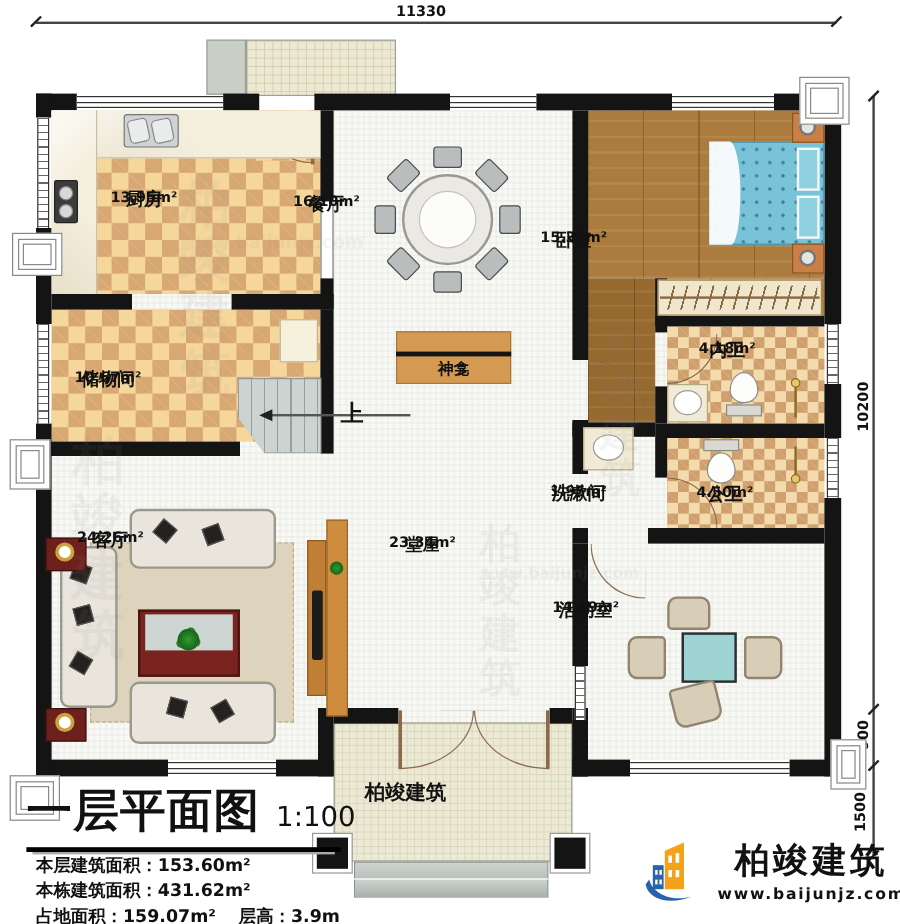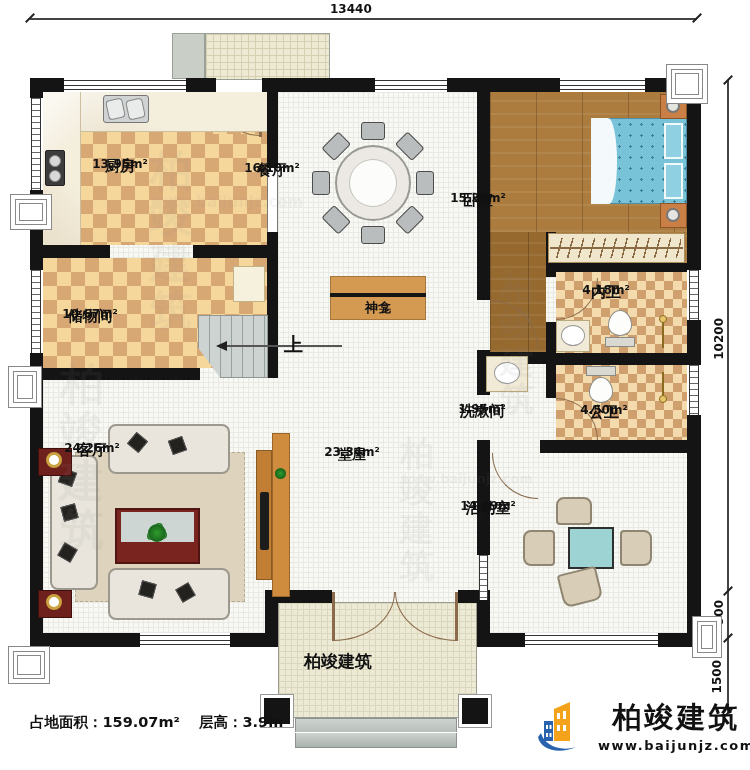--- a/index.html
+++ b/index.html
@@ -54,21 +54,21 @@
   .sink-oval{background:#ffffff;border:1.5px solid #999;border-radius:50%;}
 </style>
 </head>
 <body>
 
 <div id="plan">
 
   <div class="dim-line" style="left:30px;top:18px;width:667px;height:1.5px"></div>
   <div class="tick" style="left:24px;top:17px"></div>
   <div class="tick" style="left:691px;top:17px"></div>
-  <div class="dim-label" style="left:330px;top:2px">13440</div>
+  <div class="dim-label" style="left:330px;top:2px">11330</div>
 
   <div class="dim-line" style="left:727px;top:80px;width:1.5px;height:633px"></div>
   <div class="tick" style="left:722px;top:79px"></div>
   <div class="tick" style="left:722px;top:590px"></div>
   <div class="tick" style="left:722px;top:637px"></div>
   <div class="tick" style="left:722px;top:712px"></div>
   <div class="dim-label vert" style="left:712px;top:318px">10200</div>
   <div class="dim-label vert" style="left:712px;top:600px">900</div>
   <div class="dim-label vert" style="left:710px;top:660px">1500</div>
 
@@ -312,21 +312,31 @@
     <span class="ra">23.34m²</span>
   </div>
   <div class="lbl" style="left:488px;top:500px">
     <span class="rn">活动室</span>
     <span class="ra">14.49m²</span>
   </div>
   <div class="lbl" style="left:338px;top:652px">
     <span class="rn" style="font-size:17px">柏竣建筑</span>
   </div>
 
+  <div style="left:22px;top:650px;width:262px;border-bottom:4px solid #000;box-shadow:0 7px 0 -5px #aaa;padding-bottom:5px;white-space:nowrap">
+    <span style="position:static;font-size:38px;font-weight:bold;letter-spacing:1px">一层平面图</span>
+    <span style="position:static;font-size:23px;margin-left:8px">1:100</span>
+  </div>
   <div style="left:30px;top:712px;font-size:14.5px;font-weight:bold;line-height:1.45;white-space:nowrap">
+    <div style="position:static">
+      <span style="position:static">本层建筑面积：</span><span style="position:static">153.60m²</span>
+    </div>
+    <div style="position:static">
+      <span style="position:static">本栋建筑面积：</span><span style="position:static">431.62m²</span>
+    </div>
     <div style="position:static">
       <span style="position:static">占地面积：</span><span style="position:static">159.07m²</span>
       <span style="position:static;margin-left:14px">层高：</span><span style="position:static">3.9m</span>
     </div>
   </div>
 
   <div style="left:530px;top:690px;width:210px;height:70px;display:flex;align-items:center;position:absolute">
     <svg width="60" height="60" viewBox="0 0 60 60" style="position:static;flex:0 0 auto">
       <path d="M8 42 C10 54 28 60 46 52 C30 57 14 50 11 38 Z" fill="#2a63ad"></path>
       <path d="M24 14 L40 7 L40 46 L24 46 Z" fill="#f5a21b"></path>

